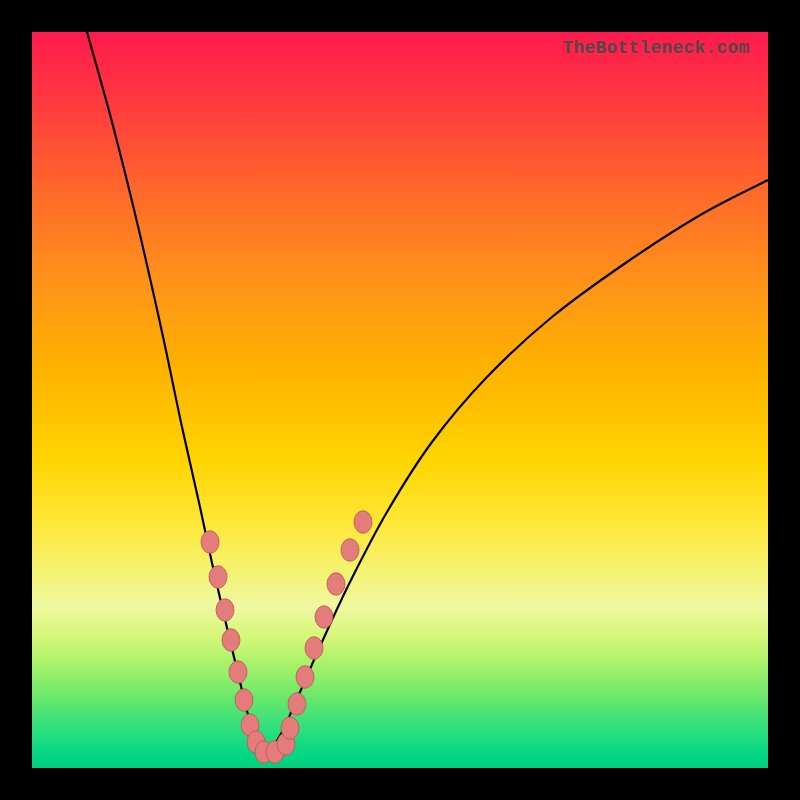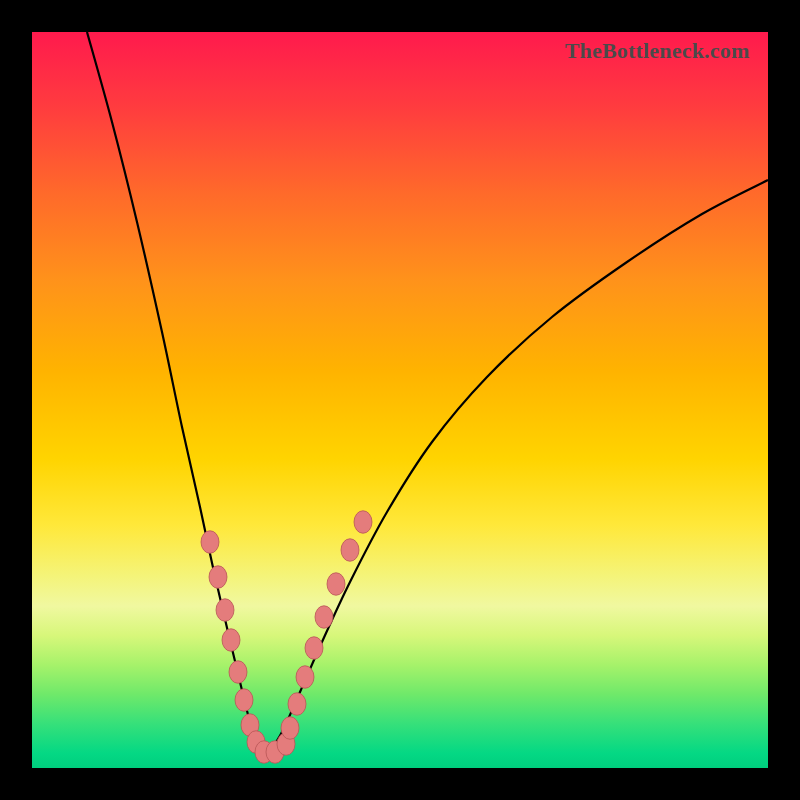--- a/index.html
+++ b/index.html
@@ -30,22 +30,22 @@
       #a6f26a 86%,
       #6fe96a 90%,
       #36e07a 94%,
       #04d884 98%,
       #00cf7e 100%);
   }
   .watermark {
     position: absolute;
     top: 6px;
     right: 18px;
-    font-family: Liberation Serif, serif;
-    font-size: 22px;
+    font-family: Liberation Mono, monospace;
+    font-size: 18px;
     font-weight: 600;
     color: #4a4a4a;
     letter-spacing: 0.2px;
   }
   svg.curves {
     position: absolute;
     left: 0; top: 0;
     width: 736px; height: 736px;
   }
   .curve { fill: none; stroke: #000; stroke-width: 2.2; }

